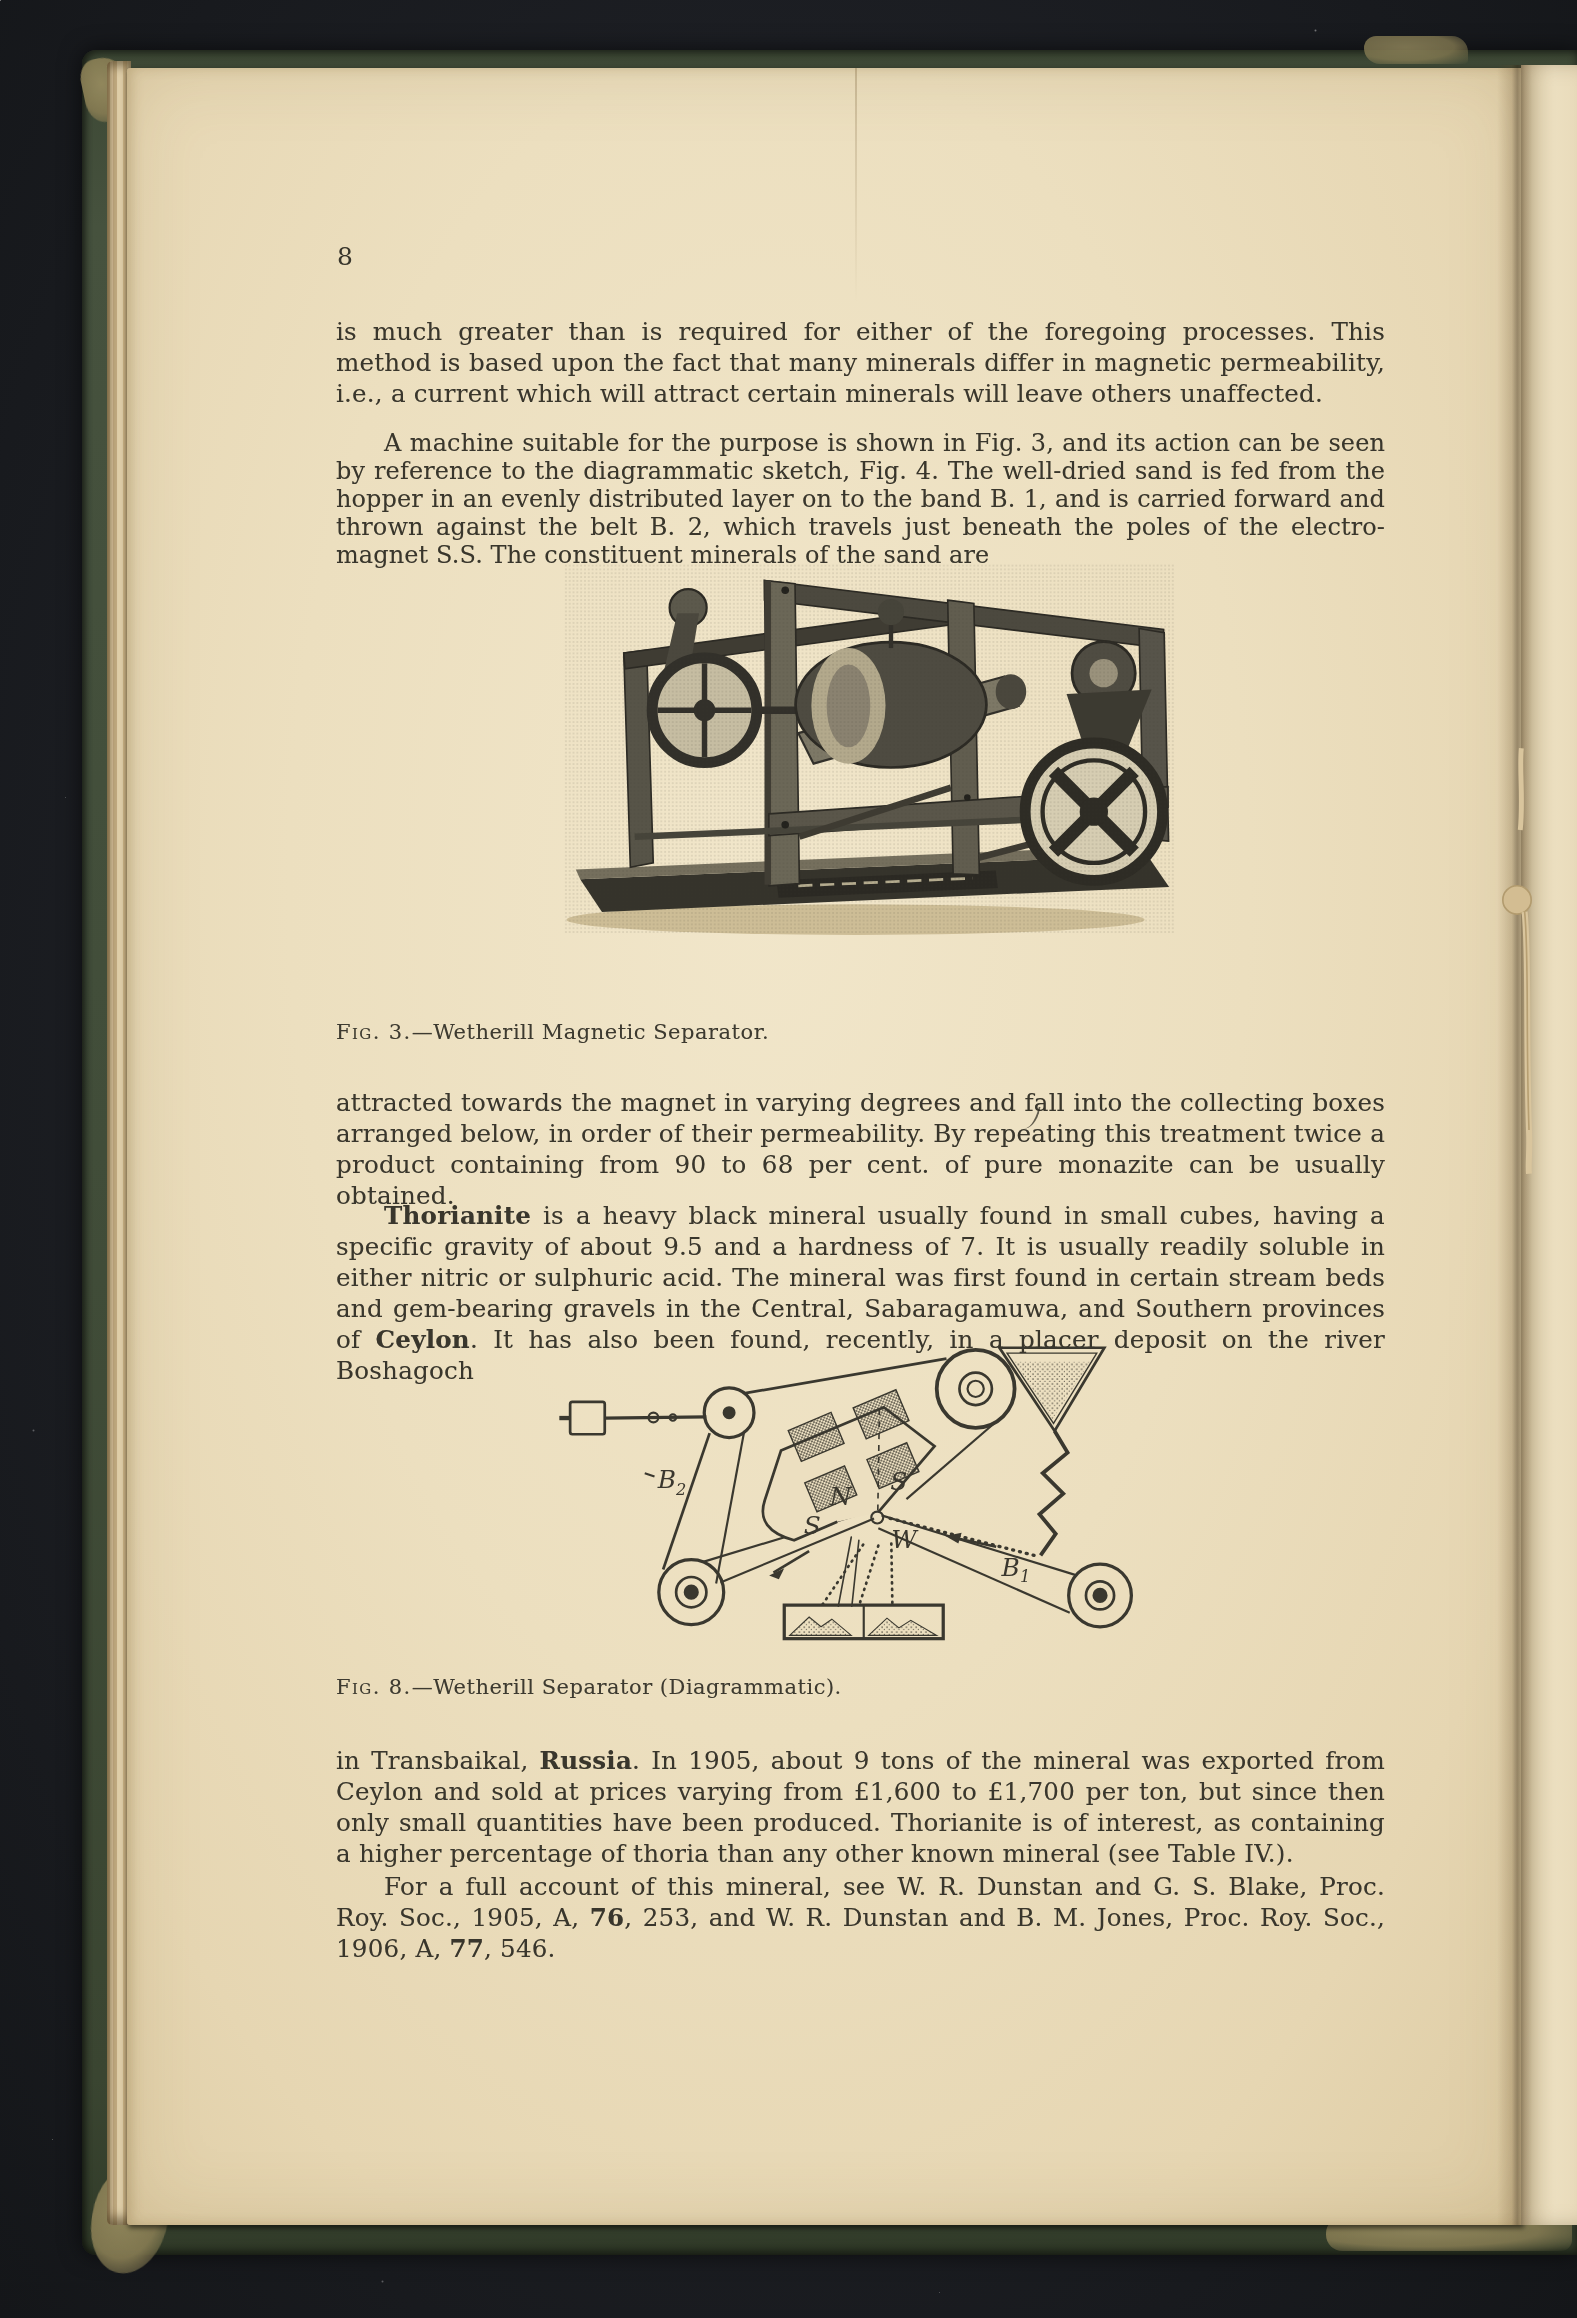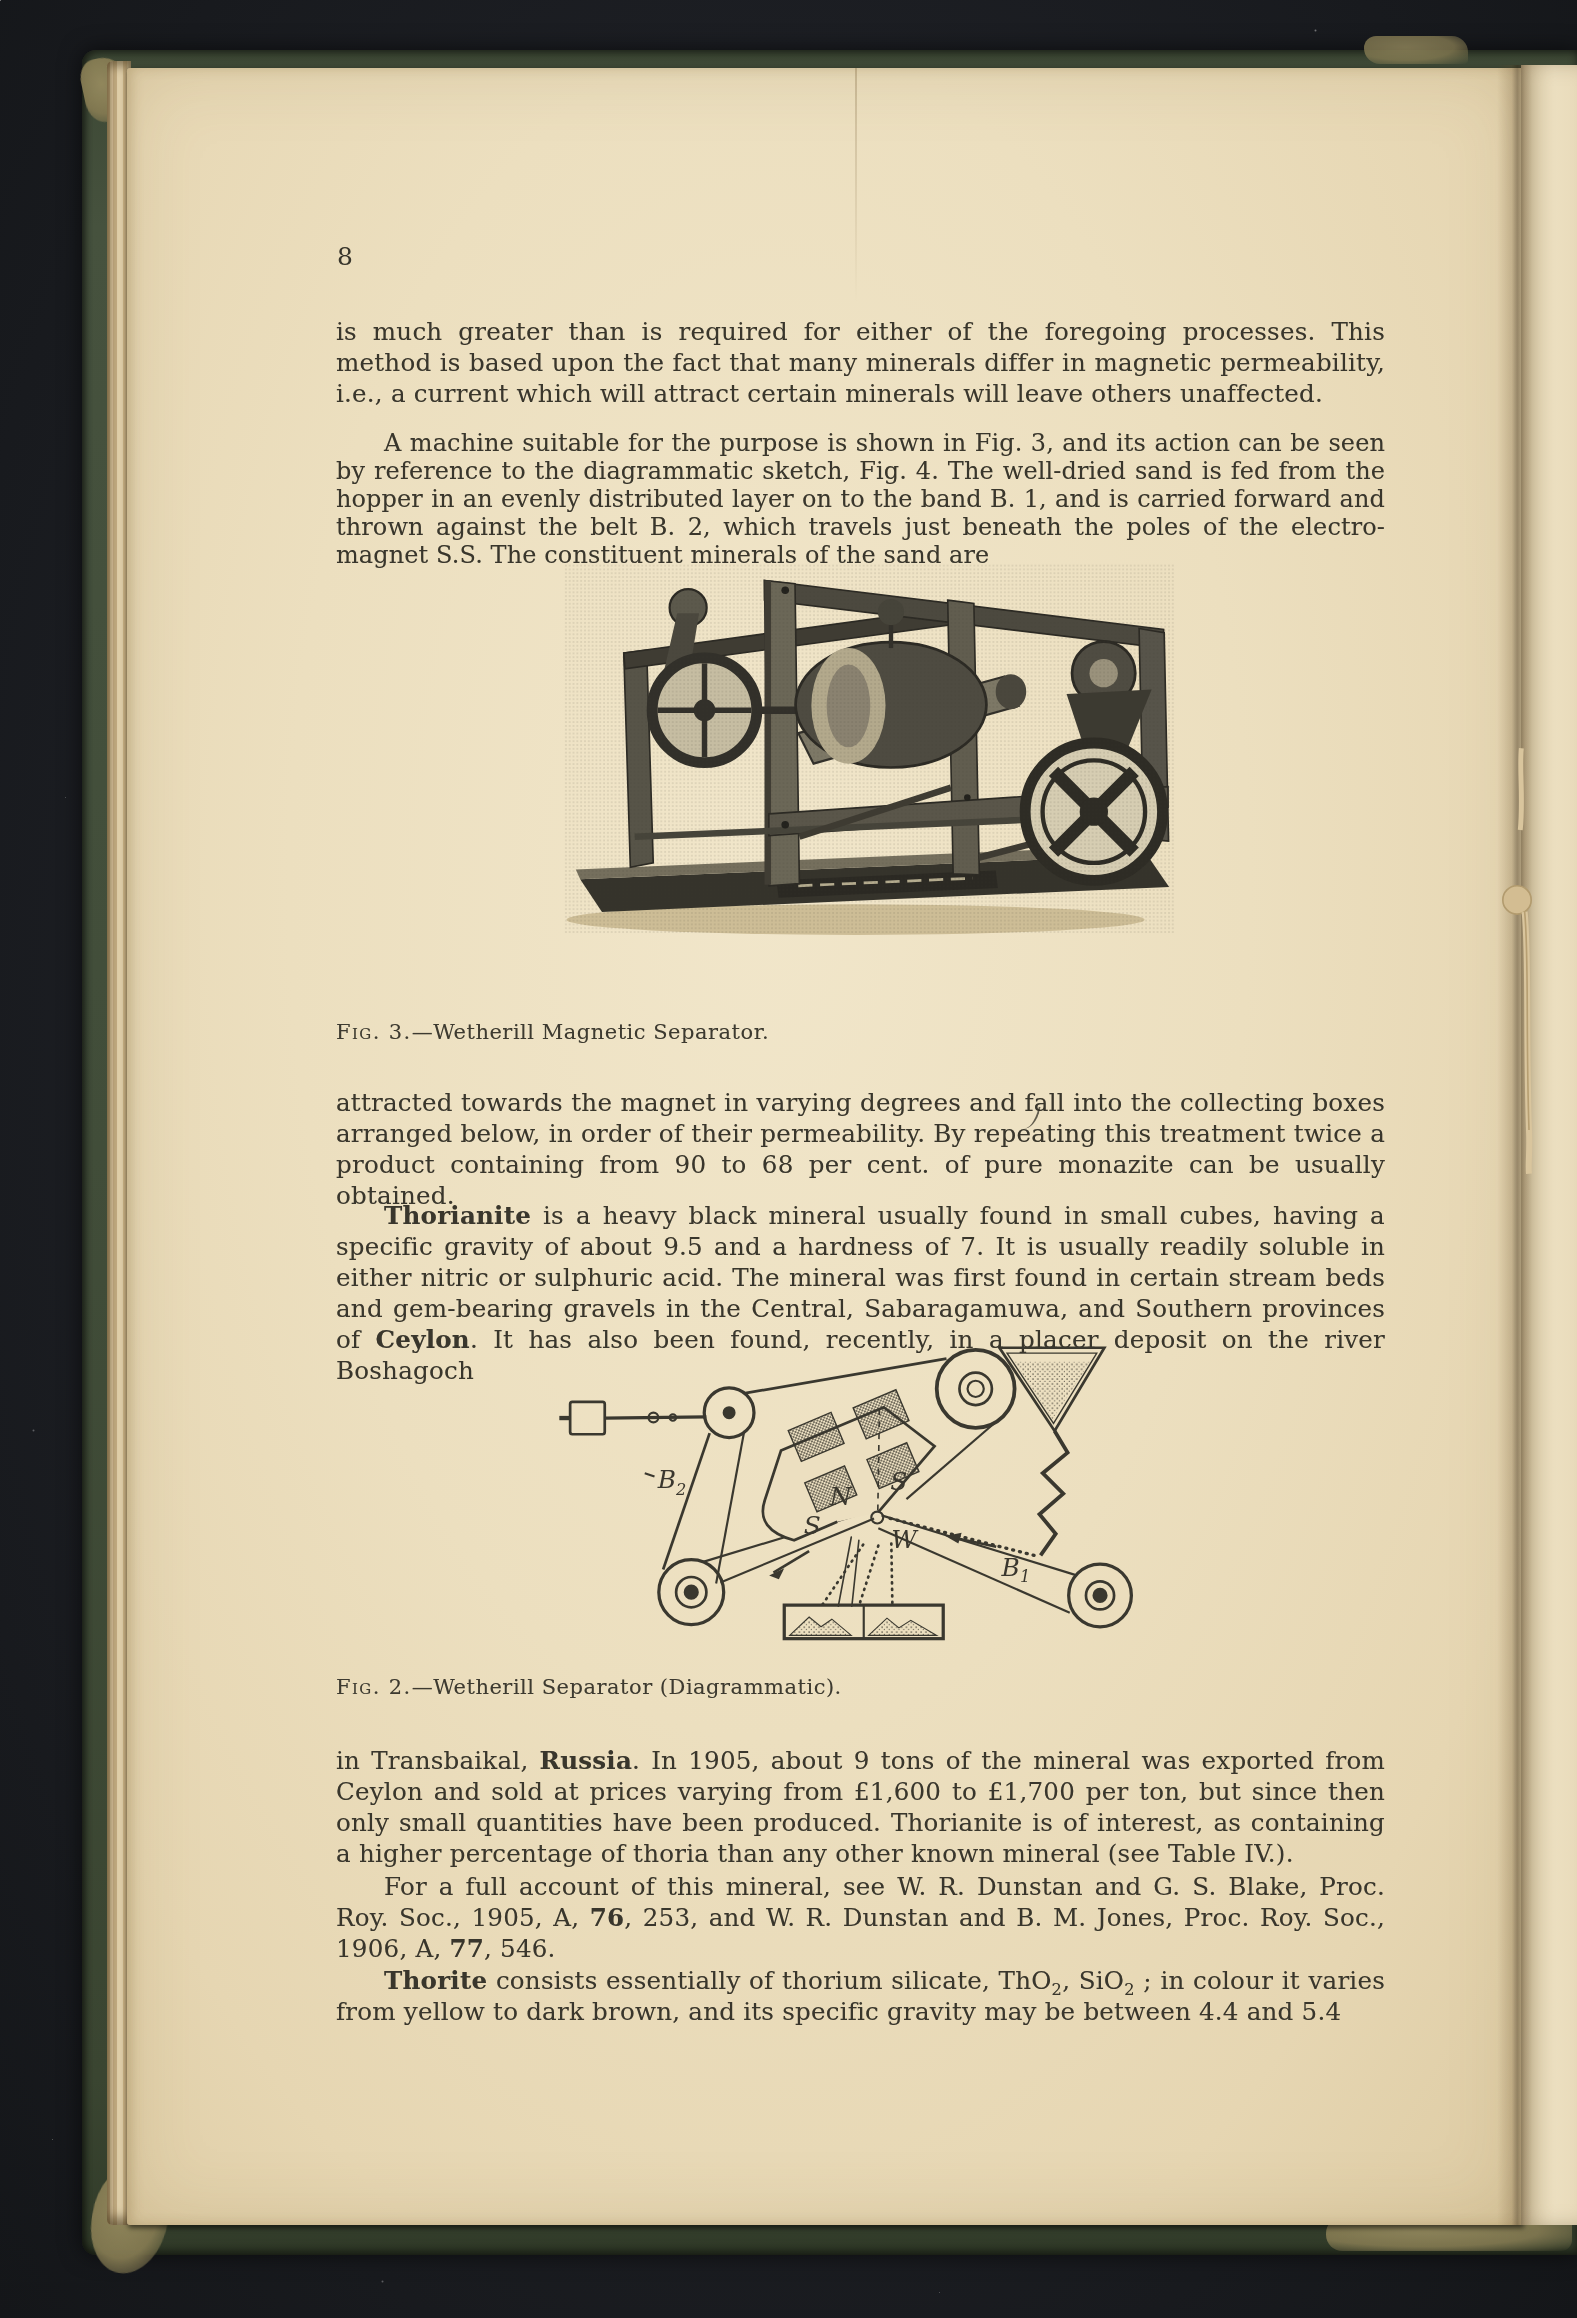--- a/index.html
+++ b/index.html
@@ -281,23 +281,22 @@
             <text x="508" y="306">N</text>
             <text x="620" y="280">S</text>
             <text x="460" y="360">S</text>
             <text x="622" y="386">W</text>
             <text x="826" y="438"><tspan>B</tspan><tspan dy="12" font-size="30">1</tspan></text>
           </g>
         </g>
       </svg>
     </div>
 
-    <p class="caption cap4"><span class="seg-sc">Fig. 2.</span><span>—Wetherill Separator (Diagrammatic).</span></p>
+    <p class="caption cap4"><span class="seg-sc">Fig. 8.</span><span>—Wetherill Separator (Diagrammatic).</span></p>
 
     <p class="body-text russia"><span>in Transbaikal, </span><span class="seg-b">Russia</span><span>.  In 1905, about 9 tons of the mineral was exported from Ceylon and sold at prices varying from £1,600 to £1,700 per ton, but since then only small quantities have been produced.  Thorianite is of interest, as containing a higher percentage of thoria than any other known mineral (see Table IV.).</span></p>
 
     <p class="body-text account indent"><span>For a full account of this mineral, see W. R. Dunstan and G. S. Blake, </span><span class="seg-i">Proc. Roy. Soc.</span><span>, 1905, A, </span><span class="seg-b">76</span><span>, 253, and W. R. Dunstan and B. M. Jones, </span><span class="seg-i">Proc. Roy. Soc.</span><span>, 1906, A, </span><span class="seg-b">77</span><span>, 546.</span></p>
 
-    <p class="body-text thorite indent"><span class="seg-b">Thorite</span><span> consists essentially of thorium silicate, ThO</span><span class="seg-sub">2</span><span>, SiO</span><span class="seg-sub">2</span><span> ; in colour it varies from yellow to dark brown, and its specific gravity may be between 4.4 and 5.4</span></p>
 
   </div>
 </div>
 
 
 </body></html>

